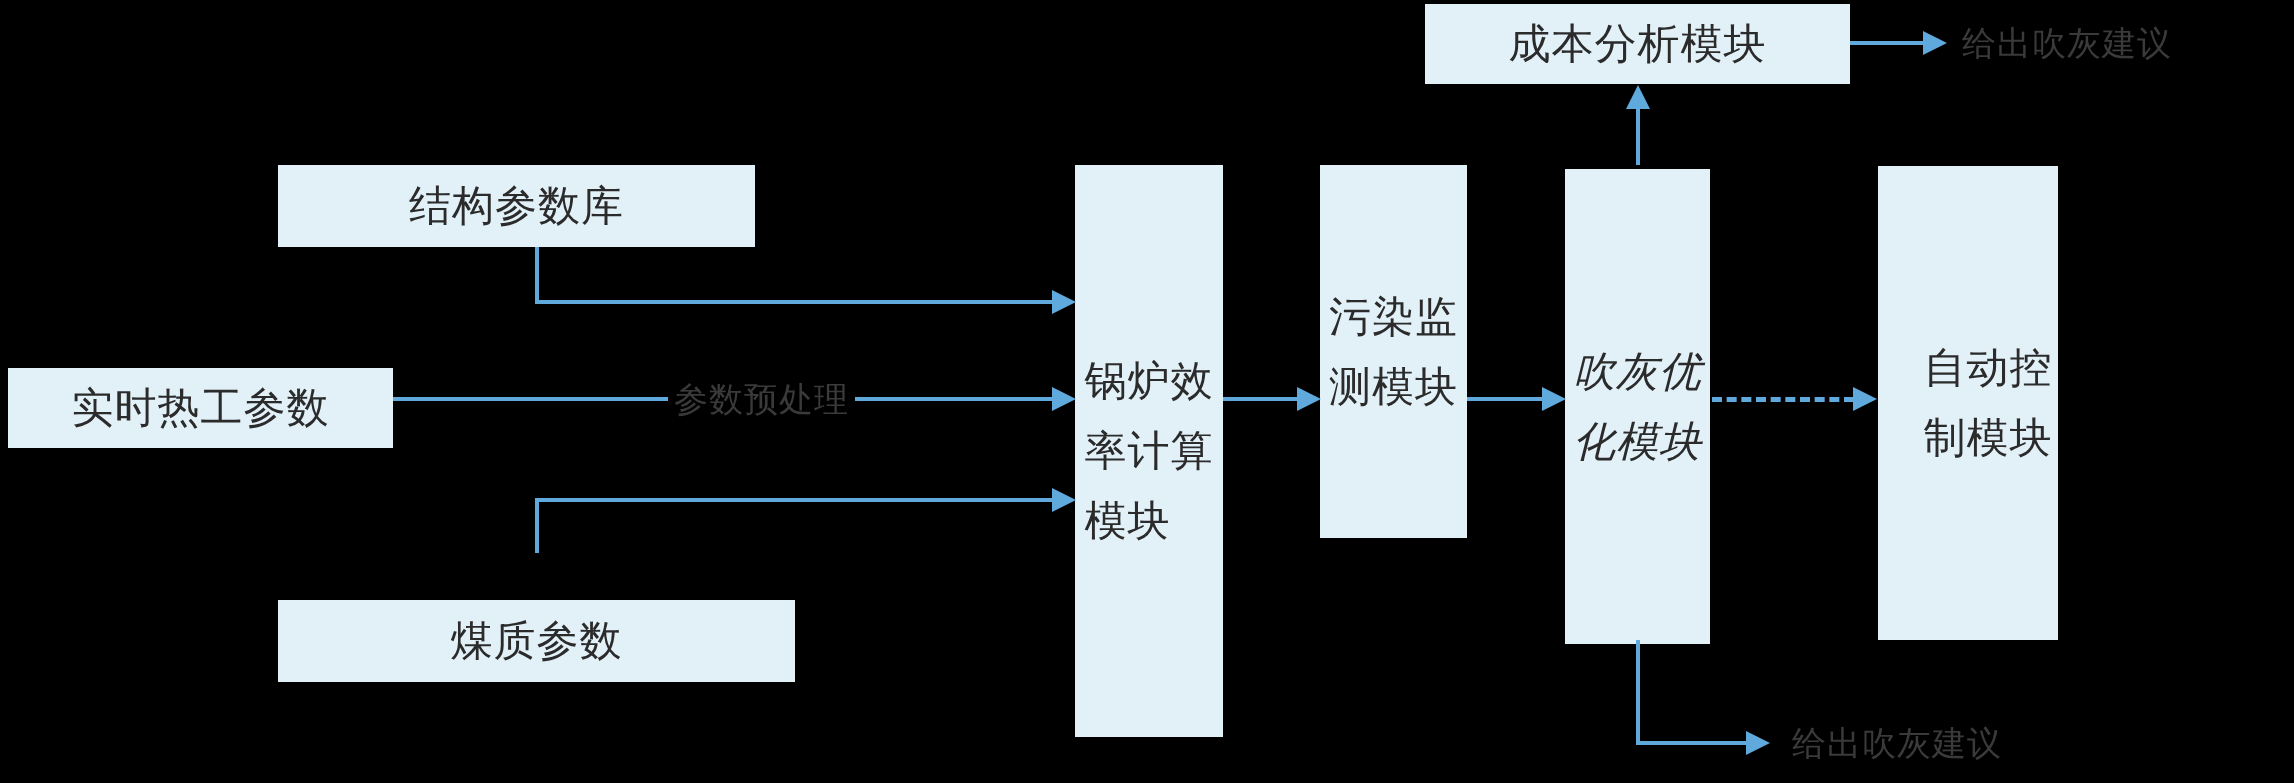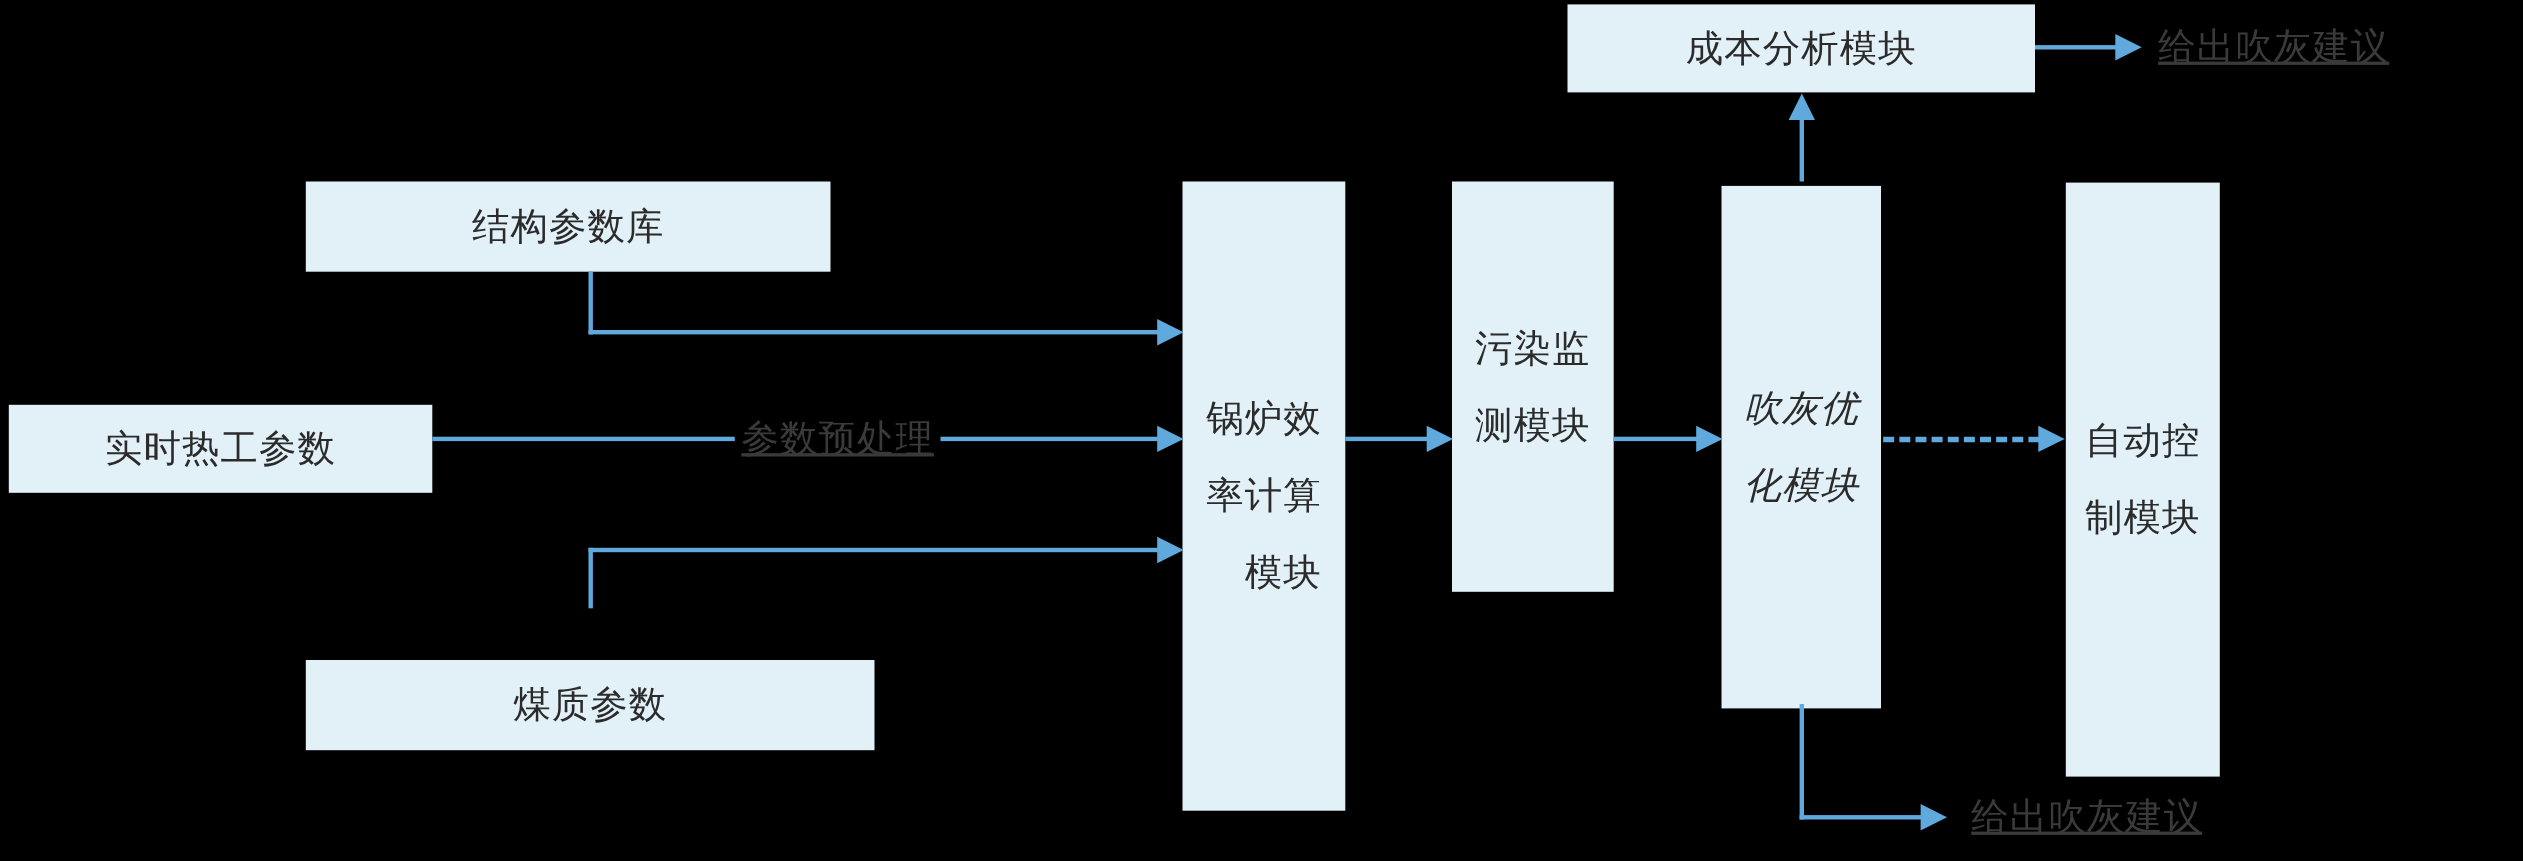--- a/index.html
+++ b/index.html
@@ -11,22 +11,22 @@
     font-family: "Liberation Sans", "DejaVu Sans", sans-serif;
     overflow: hidden;
   }
   .box {
     position: absolute;
     background: var(--box-fill, #e2f0f8);
     color: var(--box-text, #2b2b2b);
     display: flex;
     align-items: center;
     justify-content: center;
-    text-align: right;
-    font-size: 34px;
+    text-align: left;
+    font-size: 42px;
     line-height: 70px;
     white-space: pre-line;
     letter-spacing: 1px;
   }
   .hline { position: absolute; height: 4px; background: var(--arrow, #5fa9dd); }
   .vline { position: absolute; width: 4px;  background: var(--arrow, #5fa9dd); }
   .dashed {
     position: absolute; height: 0;
     border-top: 5px dashed var(--arrow, #5fa9dd);
   }
@@ -44,21 +44,20 @@
   }
   .edge-label {
     position: absolute;
     color: var(--label-text, #3a3a3a);
     font-size: 34px;
     line-height: 42px;
     background: var(--bg, #000);
     padding: 0 6px;
     white-space: nowrap;
     letter-spacing: 1px;
-    text-decoration: underline;
   }
 </style>
 </head>
 <body>
 
 <div id="canvas">
 
   <div class="box" style="left:278px; top:165px; width:477px; height:82px;">
     <span>结构参数库</span>
   </div>
@@ -80,21 +79,21 @@
   <div class="box" style="left:1320px; top:165px; width:147px; height:373px;">
     <span>污染监
 测模块</span>
   </div>
 
   <div class="box" style="left:1565px; top:169px; width:145px; height:475px;font-style:italic;">
     <span>吹灰优
 化模块</span>
   </div>
 
-  <div class="box" style="left:1878px; top:166px; width:140px; height:540px;">
+  <div class="box" style="left:1878px; top:166px; width:140px; height:474px;padding-left:40px;">
     <span>自动控
 制模块</span>
   </div>
 
   <div class="box" style="left:1425px; top:4px; width:425px; height:80px;">
     <span>成本分析模块</span>
   </div>
 
   <div class="vline" style="left:535px; top:247px; height:57px;"></div>
   <div class="hline" style="left:535px; top:300px; width:518px;"></div>

